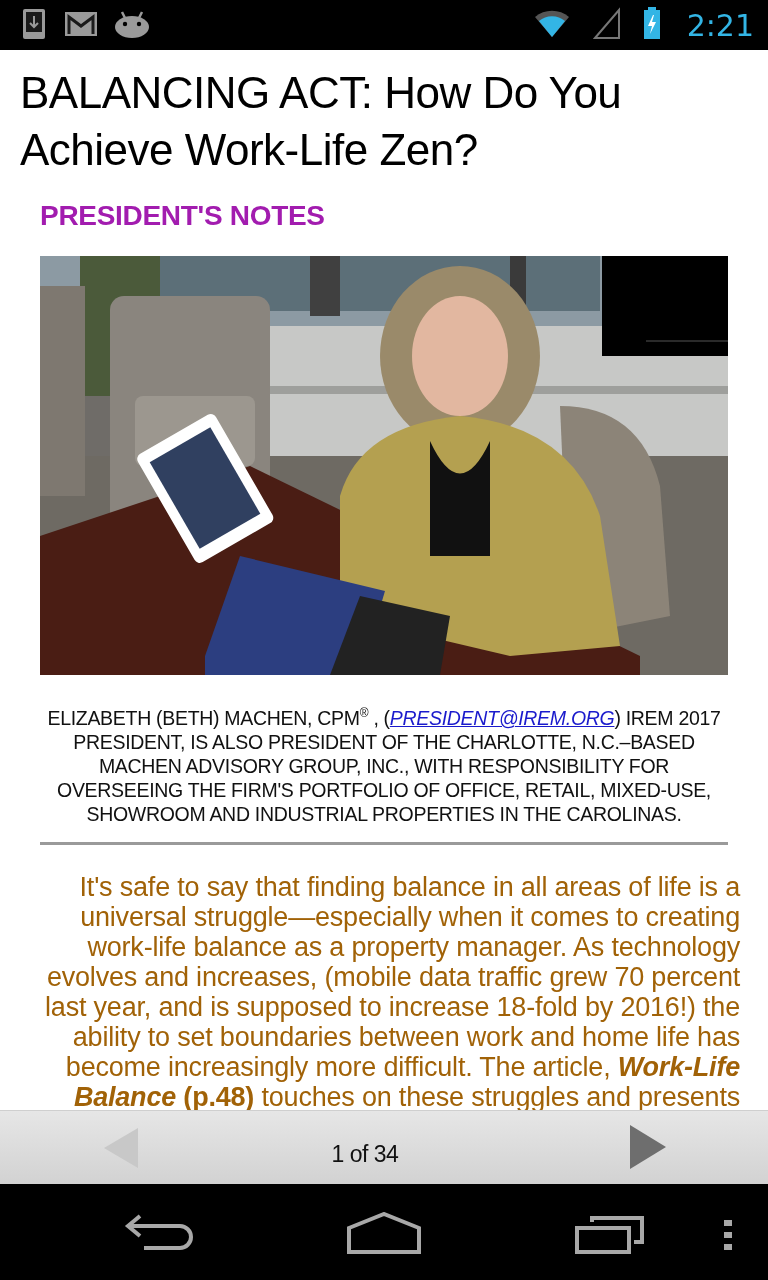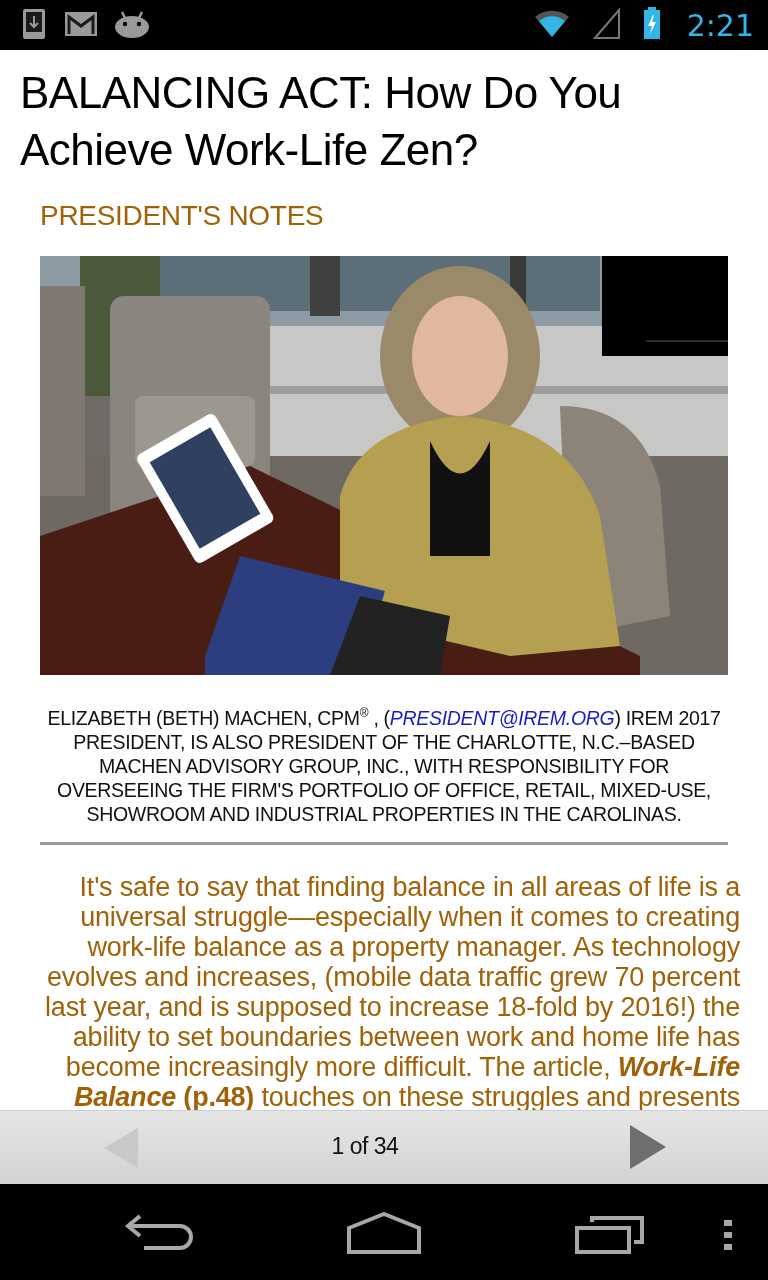--- a/index.html
+++ b/index.html
@@ -8,32 +8,32 @@
 
   
   .status-bar { position: absolute; top: 0; left: 0; width: 768px; height: 50px; background: #000; }
   .sb-left { position: absolute; left: 22px; top: 8px; display: flex; align-items: center; gap: 16px; }
   .sb-right { position: absolute; right: 14px; top: 4px; display: flex; align-items: center; gap: 22px; height: 42px; }
   .clock { color: #33b5e5; font-family: "DejaVu Sans", sans-serif; font-size: 30px; letter-spacing: 0px; margin-left: 4px; }
 
   
   .content { position: absolute; top: 50px; left: 0; width: 768px; height: 1060px; background: #fff; overflow: hidden; }
   .title { position: absolute; left: 20px; top: 14px; width: 720px; font-family: "Liberation Sans", sans-serif; font-weight: normal; font-size: 44px; line-height: 57px; color: #000; letter-spacing: -0.5px; }
-  .section-label { position: absolute; left: 40px; top: 150px; font-weight: normal; font-size: 28px; color: #a16207; letter-spacing: -0.3px; }
+  .section-label { position: absolute; left: 40px; top: 150px; font-weight: bold; font-size: 28px; color: #a21caf; letter-spacing: -0.3px; }
   .photo { position: absolute; left: 40px; top: 206px; width: 688px; height: 419px; overflow: hidden; background: #6f6c68; }
   .caption { position: absolute; left: 40px; top: 651px; width: 688px; text-align: center; font-size: 19.5px; line-height: 24px; color: #111; letter-spacing: -0.3px; }
   .caption sup { font-size: 12px; vertical-align: 8px; }
-  .caption a { color: #1a1acc; font-style: italic; }
+  .caption a { color: #1a1acc; font-style: italic; text-decoration: underline; }
   .divider { position: absolute; left: 40px; top: 792px; width: 688px; height: 3px; background: #9a9a9a; }
   .body-text { position: absolute; left: 40px; top: 822px; width: 700px; font-size: 27px; line-height: 30px; color: #a16207; letter-spacing: -0.2px; text-align: right; }
   .body-text b { font-weight: bold; }
 
   
   .pager { position: absolute; top: 1110px; left: 0; width: 768px; height: 74px; background: linear-gradient(#e6e6e6, #d2d2d2); border-top: 1px solid #cfcfcf; }
-  .pager-label { position: absolute; left: 0; width: 730px; top: 22px; text-align: center; font-size: 23px; color: #111; letter-spacing: -0.5px; }
+  .pager-label { position: absolute; left: 0; width: 730px; top: 30px; text-align: center; font-size: 23px; color: #111; letter-spacing: -0.5px; }
   .prev-btn { position: absolute; left: 104px; top: 17px; width: 36px; height: 40px; }
   .next-btn { position: absolute; left: 628px; top: 14px; width: 40px; height: 44px; }
 
   
   .navbar { position: absolute; top: 1184px; left: 0; width: 768px; height: 96px; background: #000; }
   .nav-btn { position: absolute; top: 24px; }
 </style>
 </head>
 <body>
 

